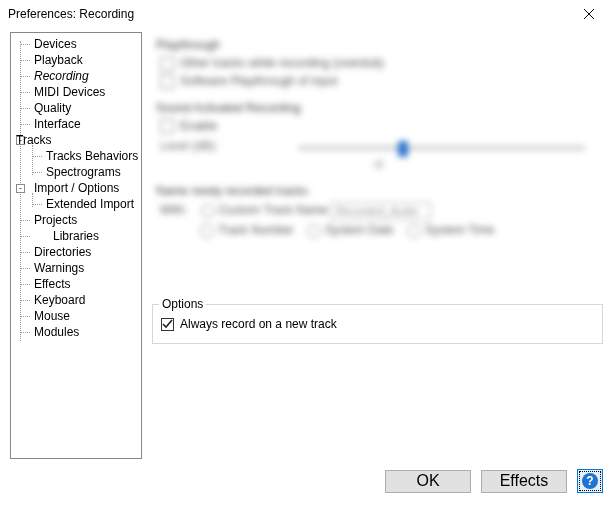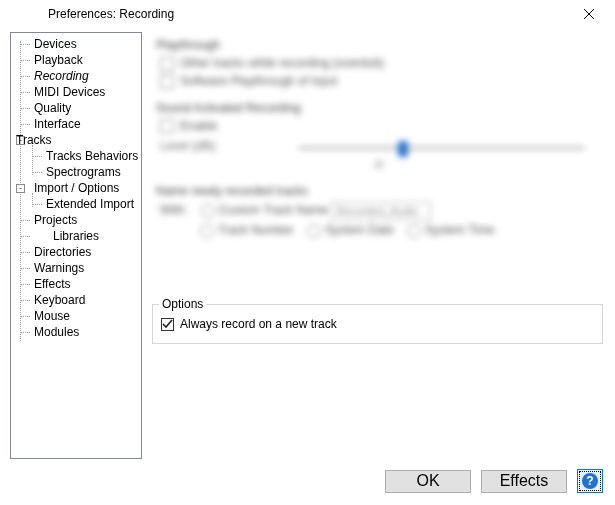--- a/index.html
+++ b/index.html
@@ -8,21 +8,20 @@
     font-family: "Segoe UI", Tahoma, sans-serif;
     font-size: 12px;
     background: #fff;
     color: #000;
     overflow: hidden;
   }
   .window {
     width: 615px; height: 505px;
     position: relative;
     box-sizing: border-box;
-    padding-left: 40px;
   }
   .titlebar {
     height: 28px;
     display: flex;
     align-items: center;
     justify-content: space-between;
     padding: 0 6px 0 8px;
     box-sizing: border-box;
   }
   .titlebar-title { font-size: 12px; }

